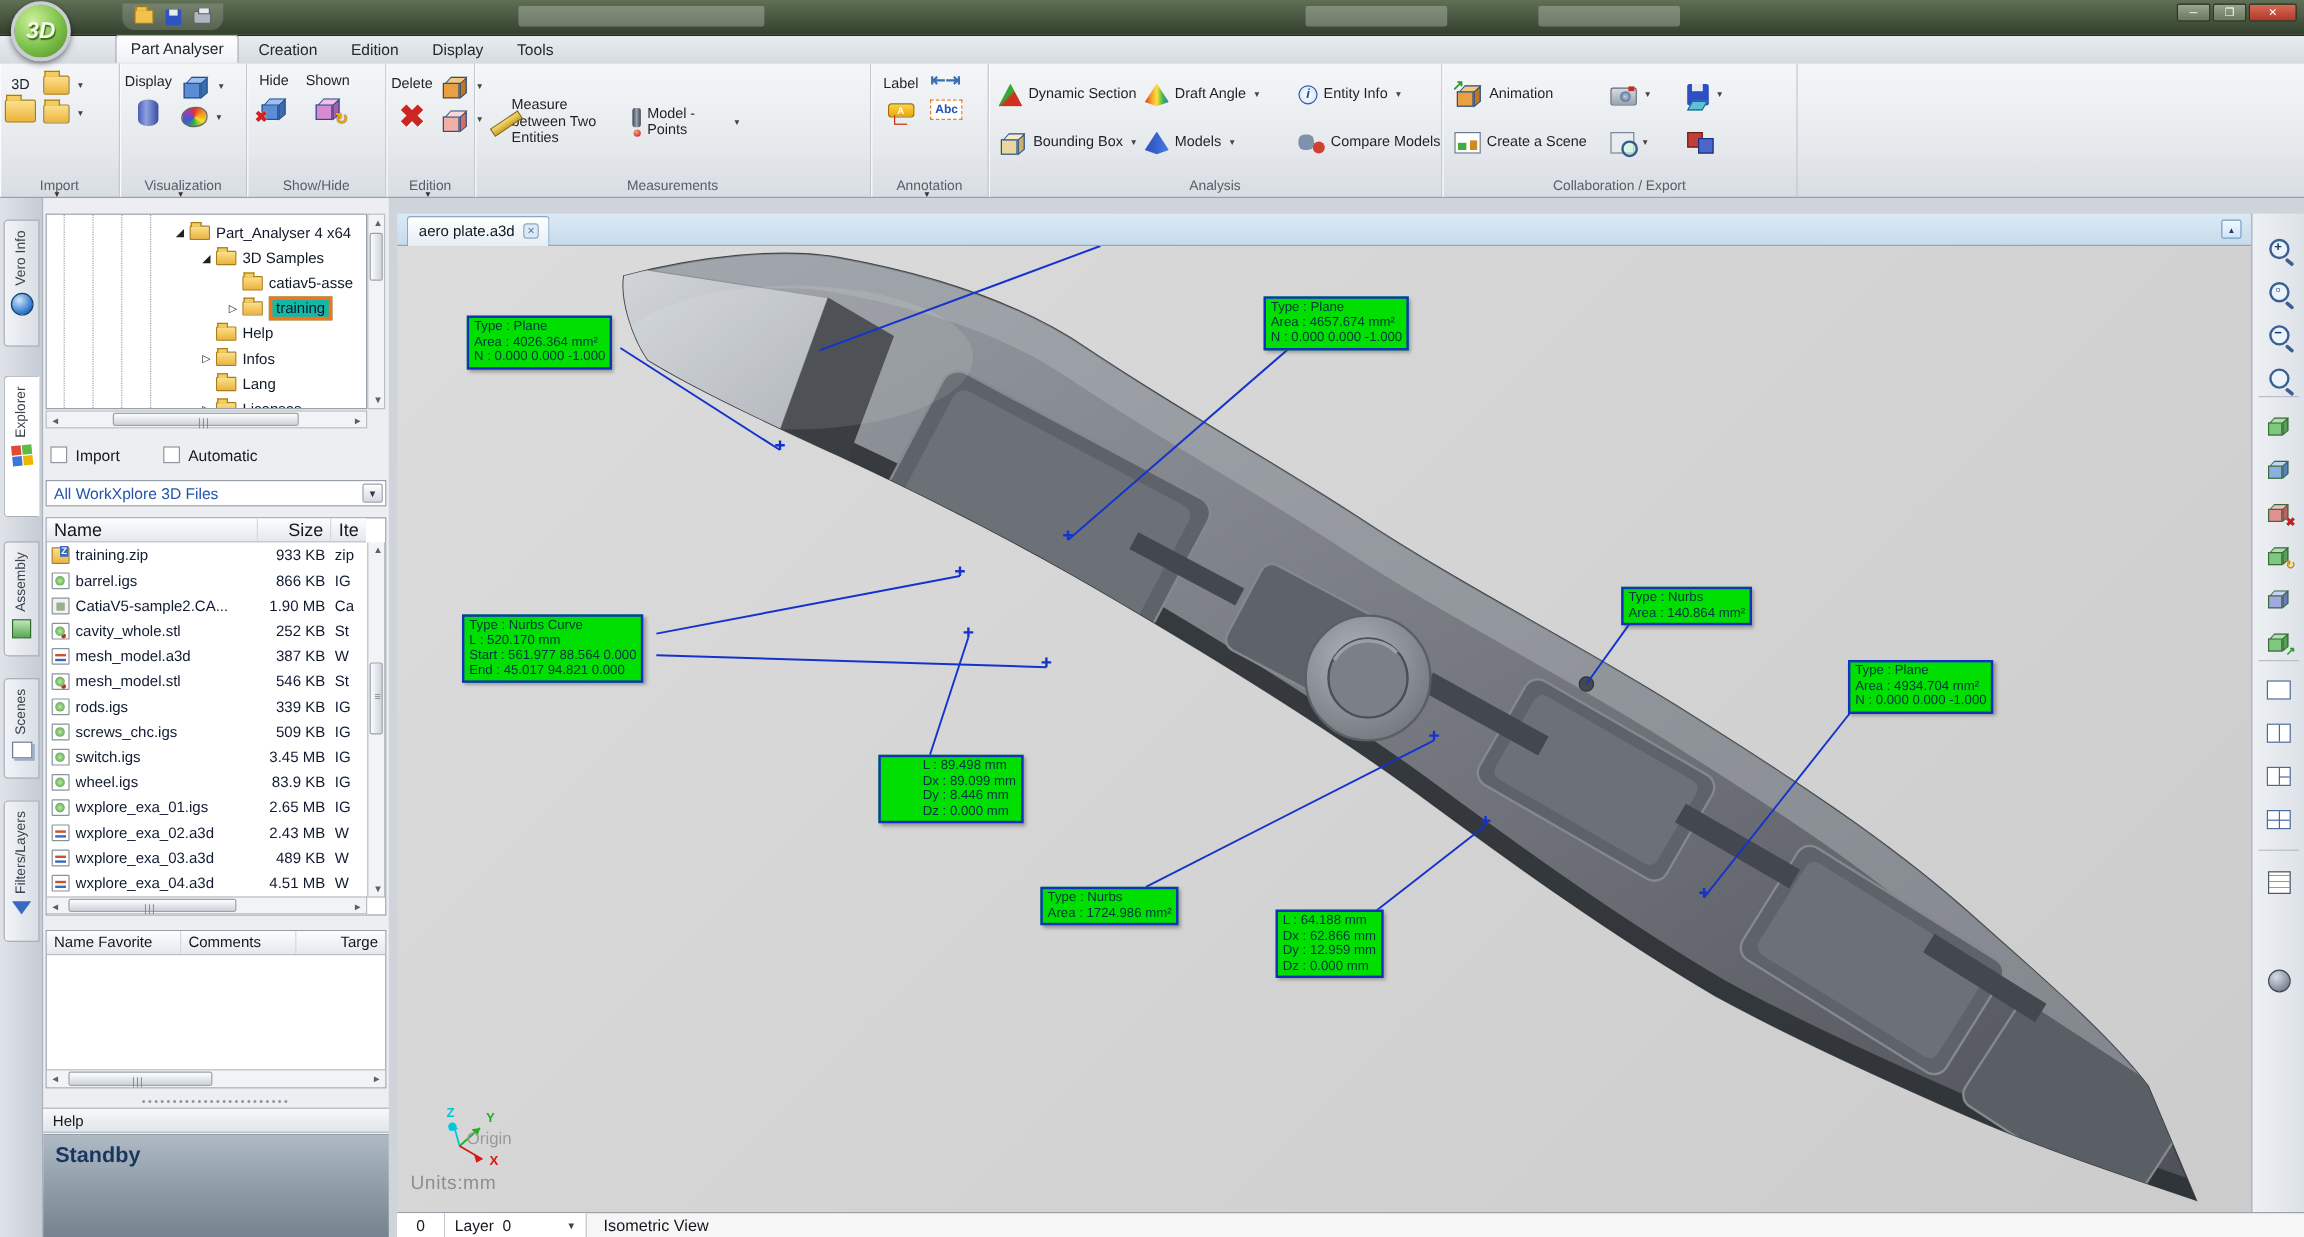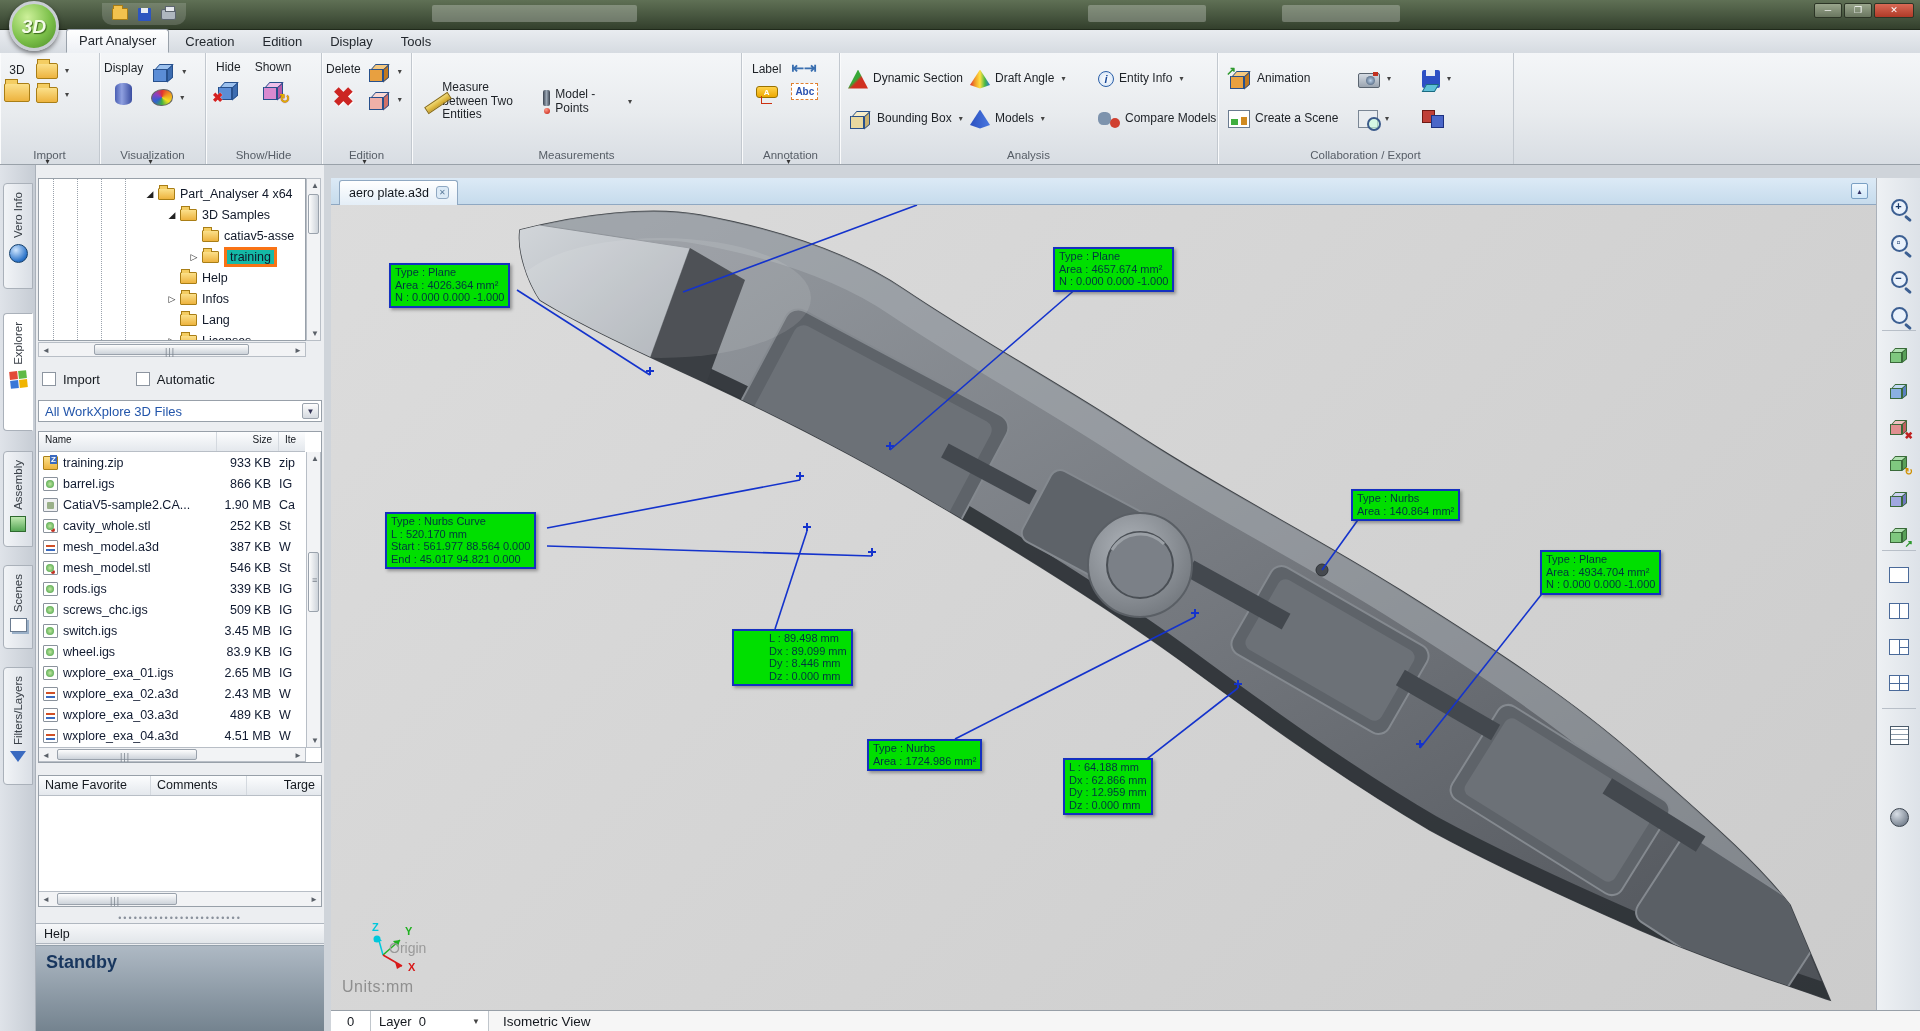--- a/index.html
+++ b/index.html
@@ -24,21 +24,21 @@
     background:rgba(255,255,255,.16); border-radius:0 0 10px 10px; }
   .qa-folder { width:16px; height:12px; background:#f2c24e; border:1px solid #a87c14; border-radius:1px; position:relative; margin-top:3px;}
   .qa-folder::before { content:""; position:absolute; left:0; top:-4px; width:8px; height:3px; background:#f2c24e; border:1px solid #a87c14; border-bottom:none;}
   .qa-save { width:13px; height:13px; background:#2d55c0; border-radius:1px; position:relative; margin-top:3px;}
   .qa-save::before { content:""; position:absolute; left:3px; top:0; width:7px; height:5px; background:#e8ecf2; }
   .qa-print { width:15px; height:11px; background:#aeb6bf; border:1px solid #5c646e; border-radius:2px; position:relative; margin-top:4px;}
   .qa-print::before { content:""; position:absolute; left:3px; top:-4px; width:8px; height:4px; background:#e6e9ee; border:1px solid #5c646e;}
 
   
   .menubar { position:absolute; left:0; top:30px; width:1920px; height:23px;
-    background:linear-gradient(#e9ecf0,#d6dbe1); display:flex; align-items:flex-end; padding-left:66px; gap:4px; }
+    background:linear-gradient(#e9ecf0,#d6dbe1); display:flex; align-items:flex-end; padding-left:96px; gap:4px; }
   .menu-tab { font-size:13px; color:#23282e; padding:3px 12px 4px; }
   .menu-tab.active { background:linear-gradient(#ffffff,#eef1f5); border:1px solid #99a1aa; border-bottom:1px solid #eef1f5;
     border-radius:3px 3px 0 0; }
 
   
   .ribbon { position:absolute; left:0; top:53px; width:1920px; height:112px;
     background:linear-gradient(#f4f6f8 0%,#e8ebee 55%,#d8dde3 100%); border-bottom:1px solid #99a1a9; display:flex; }
   .rgroup { position:relative; height:100%; border-right:1px solid #c2c8cf; box-shadow:1px 0 0 #fafbfc inset; padding:6px 4px 20px; }
   .rgroup-label { position:absolute; bottom:3px; left:0; right:0; text-align:center; font-size:11.5px; color:#565d66; }
   .launcher { position:absolute; bottom:-2px; left:50%; margin-left:-4px; font-size:8px; color:#333; }
@@ -131,21 +131,21 @@
 
   .import-row { position:absolute; left:6px; top:207px; width:270px; display:flex; gap:36px; font-size:13px; color:#14181e; }
   .cb { width:14px; height:14px; background:#fff; border:1px solid #8d95a0; margin-right:7px; display:inline-block; vertical-align:-2px; }
   .filter-select { position:absolute; left:2px; top:235px; width:284px; height:22px; background:#fff; border:1px solid #98a0a9;
     font-size:13px; color:#2255aa; padding:3px 6px; }
   .filter-select .dd { position:absolute; right:2px; top:2px; width:17px; height:16px; background:linear-gradient(#fdfdfd,#d5dae0);
     border:1px solid #9aa2ac; border-radius:2px; font-size:8px; color:#335; text-align:center; line-height:15px; }
 
   .ftable { position:absolute; left:2px; top:266px; width:284px; height:332px; background:#fff; border:1px solid #98a0a9; }
   .fhead { position:absolute; left:0; top:0; right:16px; height:20px; background:linear-gradient(#fcfdfe,#e4e8ed);
-    border-bottom:1px solid #b8bec6; display:flex; font-size:10px; color:#14181e;justify-content:center; }
+    border-bottom:1px solid #b8bec6; display:flex; font-size:15px; color:#14181e;justify-content:center; }
   .fhead span { padding:2px 6px; border-right:1px solid #d4d9df; }
   .frows { position:absolute; left:0; top:20px; right:16px; bottom:16px; overflow:hidden; }
   .frow { height:21px; display:flex; align-items:center; font-size:12.5px; color:#101a30; }
   .fic { width:15px; height:14px; margin:0 5px 0 4px; position:relative; flex:none; border-radius:1px; }
   .fic.zip { background:linear-gradient(#fbe08a,#edb33e); border:1px solid #a97e16; }
   .fic.zip::after { content:"Z"; position:absolute; right:0px; top:-2px; font-size:8px; font-weight:bold; color:#fff; background:#3a6ac0; padding:0 1px; }
   .fic.ig { background:#fff; border:1px solid #8a929c; }
   .fic.ig::after { content:""; position:absolute; left:2px; top:2px; width:8px; height:8px; border-radius:50%; background:radial-gradient(#bfe8a0,#3f9a3f); }
   .fic.stl { background:#fff; border:1px solid #8a929c; }
   .fic.stl::after { content:""; position:absolute; left:2px; top:2px; width:8px; height:8px; border-radius:50%; background:radial-gradient(#bfe8a0,#3f9a3f); box-shadow:3px 4px 0 -2px #c03020; }
@@ -310,21 +310,21 @@
             <i></i>
             <b></b>
             <u></u>
             <span class="overlay-r">↻</span>
           </span>
       </div>
     </div>
     <div class="rgroup-label">Show/Hide</div>
   </div>
 
-  <div class="rgroup" style="width:90px;">
+  <div class="rgroup" style="width:74px;">
     <div style="display:flex; gap:6px; padding-top:2px;">
       <div class="rbtn col" style="flex-direction:column;align-items:center;gap:3px;">
         <span>Delete</span>
         <span class="bigx">✖</span>
       </div>
       <div class="col" style="gap:6px;">
         <div class="rbtn">
           <span class="cube" style="--c:#e8a040;--t:#f4c880;--s:#c07820;">
               <i></i>
               <b></b>

